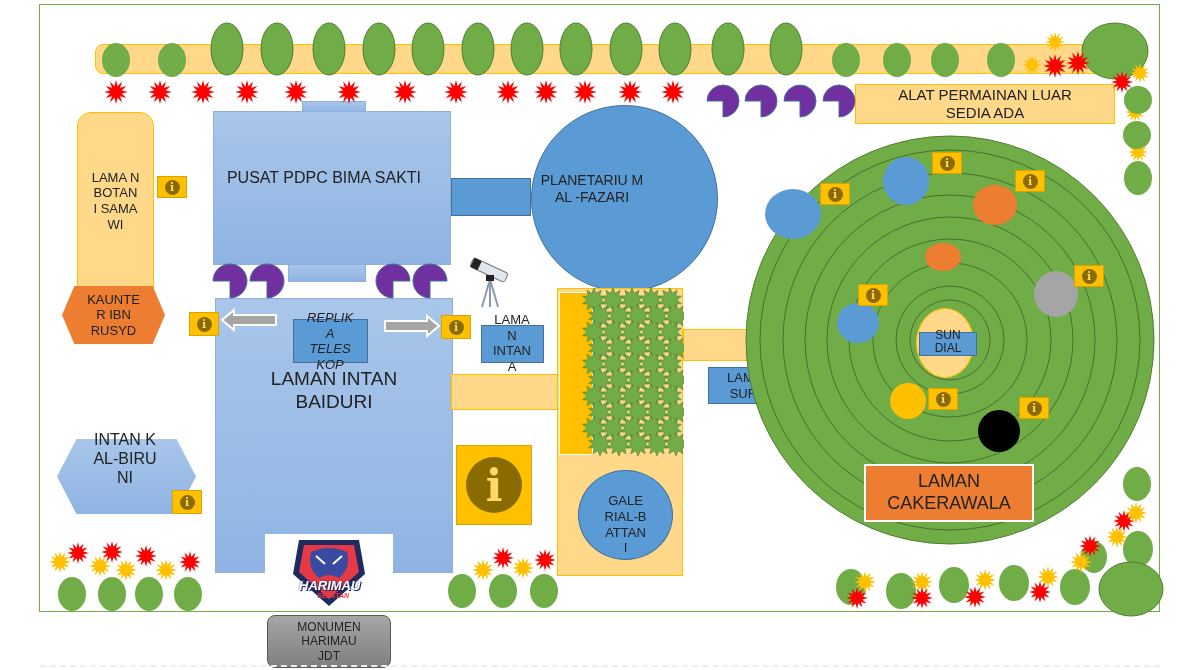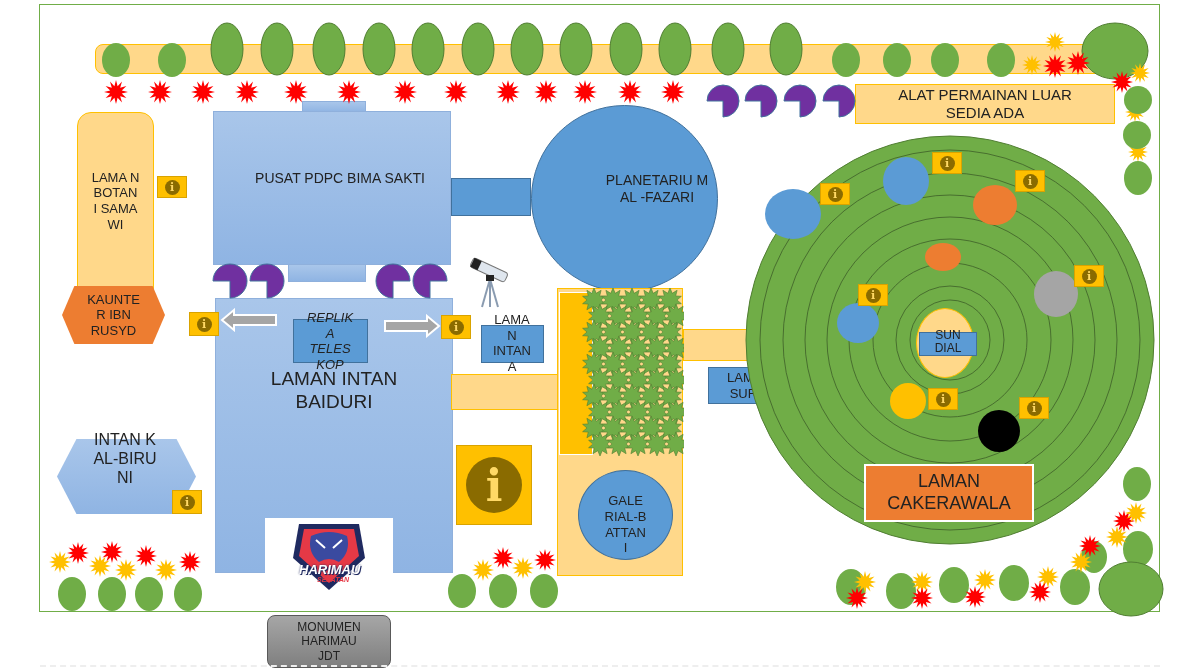--- a/index.html
+++ b/index.html
@@ -27,36 +27,36 @@
 
 <div class="abs path-bar lbl" style="left:77px;top:112px;width:77px;height:178px;border-radius:14px 14px 0 0;font-size:13px;display:flex;align-items:center;justify-content:center;">
   <span style="width:48px;">LAMA N BOTAN I SAMA WI</span>
 </div>
 
 <div class="abs lbl" style="left:62px;top:286px;width:103px;height:58px;background:#ed7d31;clip-path:polygon(12% 0,88% 0,100% 50%,88% 100%,12% 100%,0 50%);display:flex;align-items:center;justify-content:center;font-size:13px;">
   <span style="width:60px;">KAUNTE R IBN RUSYD</span>
 </div>
 
 <div class="abs bldg" style="left:302px;top:101px;width:64px;height:12px;"></div>
-<div class="abs bldg lbl" style="left:213px;top:111px;width:238px;height:154px;font-size:14px;display:flex;align-items:center;justify-content:flex-end;">
+<div class="abs bldg lbl" style="left:213px;top:111px;width:238px;height:154px;font-size:16px;display:flex;align-items:center;justify-content:flex-start;">
   <span style="width:220px;margin-top:-20px;">PUSAT PDPC BIMA SAKTI</span>
 </div>
 <div class="abs bldg" style="left:288px;top:264px;width:78px;height:18px;"></div>
 
 <div class="abs blue-box" style="left:451px;top:178px;width:80px;height:38px;border-width:1px;"></div>
 
-<div class="abs blue-box lbl" style="left:531px;top:105px;width:187px;height:187px;border-radius:50%;display:flex;align-items:center;justify-content:flex-end;font-size:14px;border-width:1px;">
+<div class="abs blue-box lbl" style="left:531px;top:105px;width:187px;height:187px;border-radius:50%;display:flex;align-items:center;justify-content:flex-start;font-size:14px;border-width:1px;">
   <span style="width:120px;margin-top:-20px;">PLANETARIU M AL -FAZARI</span>
 </div>
 
 <div class="abs bldg lbl" style="left:215px;top:298px;width:238px;height:275px;font-size:19px;">
   <span style="display:block;width:160px;margin:69px auto 0;">LAMAN INTAN BAIDURI</span>
 </div>
 
-<div class="abs" style="left:265px;top:518px;width:128px;height:75px;background:#fff;display:flex;align-items:center;justify-content:center;">
+<div class="abs" style="left:265px;top:534px;width:128px;height:75px;background:#fff;display:flex;align-items:center;justify-content:center;">
   <svg width="120" height="75" viewBox="0 0 120 75">
     <path d="M30 6 L90 6 L96 40 L60 72 L24 40 Z" fill="#1f2a60"></path>
     <path d="M35 11 L85 11 L90 38 L60 65 L30 38 Z" fill="#e53946"></path>
     <path d="M42 18 Q60 10 78 18 Q82 34 70 44 Q60 38 50 44 Q38 34 42 18 Z" fill="#3a4aa0"></path>
     <path d="M47 22 L56 30 M64 30 L73 22" stroke="#fff" stroke-width="2"></path>
   </svg>
   <span class="abs" style="left:34px;top:44px;font-size:13px;font-weight:bold;font-style:italic;color:#fff;text-shadow:0 0 2px #1f2a60,1px 1px 0 #1f2a60;">HARIMAU</span>
   <span class="abs" style="left:52px;top:58px;font-size:7px;font-weight:bold;font-style:italic;color:#e53946;">SELATAN</span>
 </div>
 

